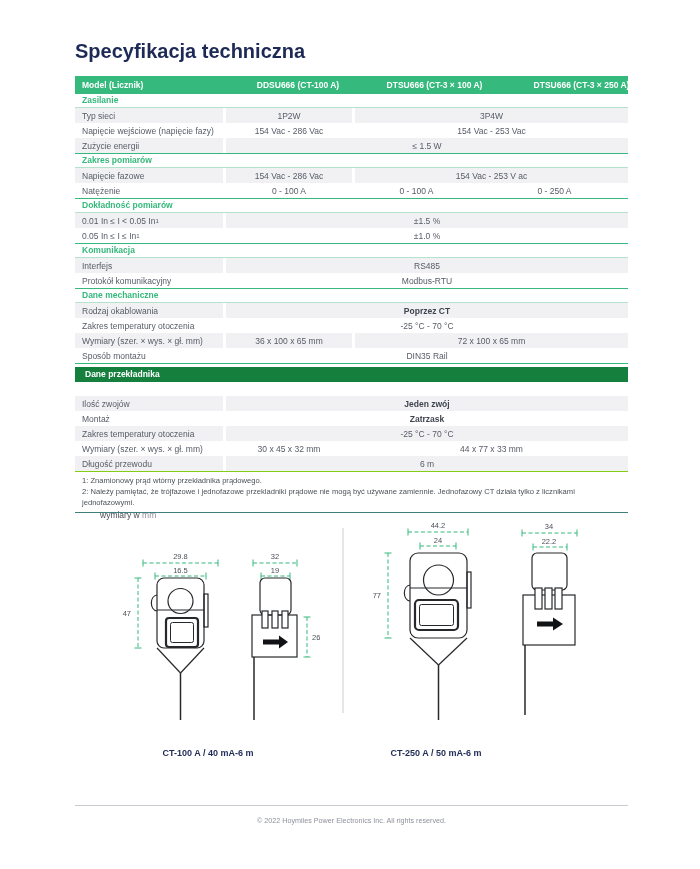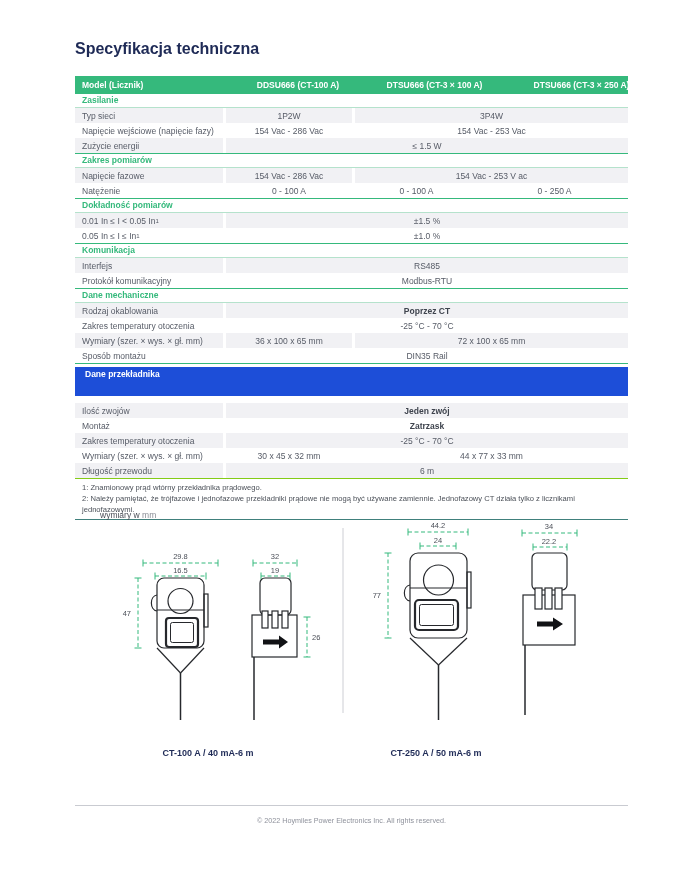--- a/index.html
+++ b/index.html
@@ -1,34 +1,34 @@
 <!DOCTYPE html>
 <html><head>
 <meta charset="utf-8">
 <style>
   html,body{margin:0;padding:0;background:#ffffff;}
   body{font-family:"Liberation Sans",sans-serif;-webkit-font-smoothing:antialiased;}
   #page{position:relative;width:700px;height:869px;background:#fff;overflow:hidden;}
 
-  .page-title{position:absolute;left:75px;top:40px;font-size:16px;font-weight:bold;color:#1e2a56;}
+  .page-title{position:absolute;left:75px;top:40px;font-size:20px;font-weight:bold;color:#1e2a56;}
 
   
   #spec-table{position:absolute;left:75px;top:76px;width:553px;font-size:8.5px;color:#565b66;}
   .grid{display:grid;grid-template-columns:148px 126px 123px 147px;column-gap:3px;align-items:center;}
   .thead{background:#35b97c;height:17px;color:#fff;font-weight:bold;gap:12px;}
   .thead .cell{background:transparent;}
   .cell{height:100%;display:flex;align-items:center;justify-content:center;white-space:nowrap;}
   .cell.label{justify-content:flex-start;padding-left:7px;}
   .row{height:15px;}
   .row.striped .cell{background:#f1f1f4;}
   .cell.emph{font-weight:700;color:#3f444e;}
   .sec-title{height:13px;line-height:13px;font-weight:bold;color:#35b97c;padding-left:7px;
              border-top:1px solid #35b97c;border-bottom:1px solid #b5e2cc;}
   .section.bar-section{border-top:1px solid #35b97c;padding-top:3px;}
-  .sec-bar{height:29px;line-height:15px;background:#1d4ed8;color:#fff;font-weight:bold;padding-left:10px;margin-bottom:7px;}
+  .sec-bar{height:15px;line-height:15px;background:#15803d;color:#fff;font-weight:bold;padding-left:10px;margin-bottom:14px;}
   sup{font-size:6px;vertical-align:super;line-height:0;}
 
   .footnotes{border-top:1px solid #84cc16;border-bottom:1px solid #40807c;
              padding:3px 7px 4px 7px;font-size:7.6px;line-height:1.45;color:#4b5058;}
 
   .dim-note{position:absolute;left:100px;top:510px;font-size:8.5px;color:#4b4f58;}
   .dim-note .unit{color:#8a8d96;}
 
   .drawing-svg{position:absolute;left:75px;top:515px;}
   .svg-dim-text{font-size:7.5px;fill:#4b4f58;font-family:"Liberation Sans",sans-serif;}

